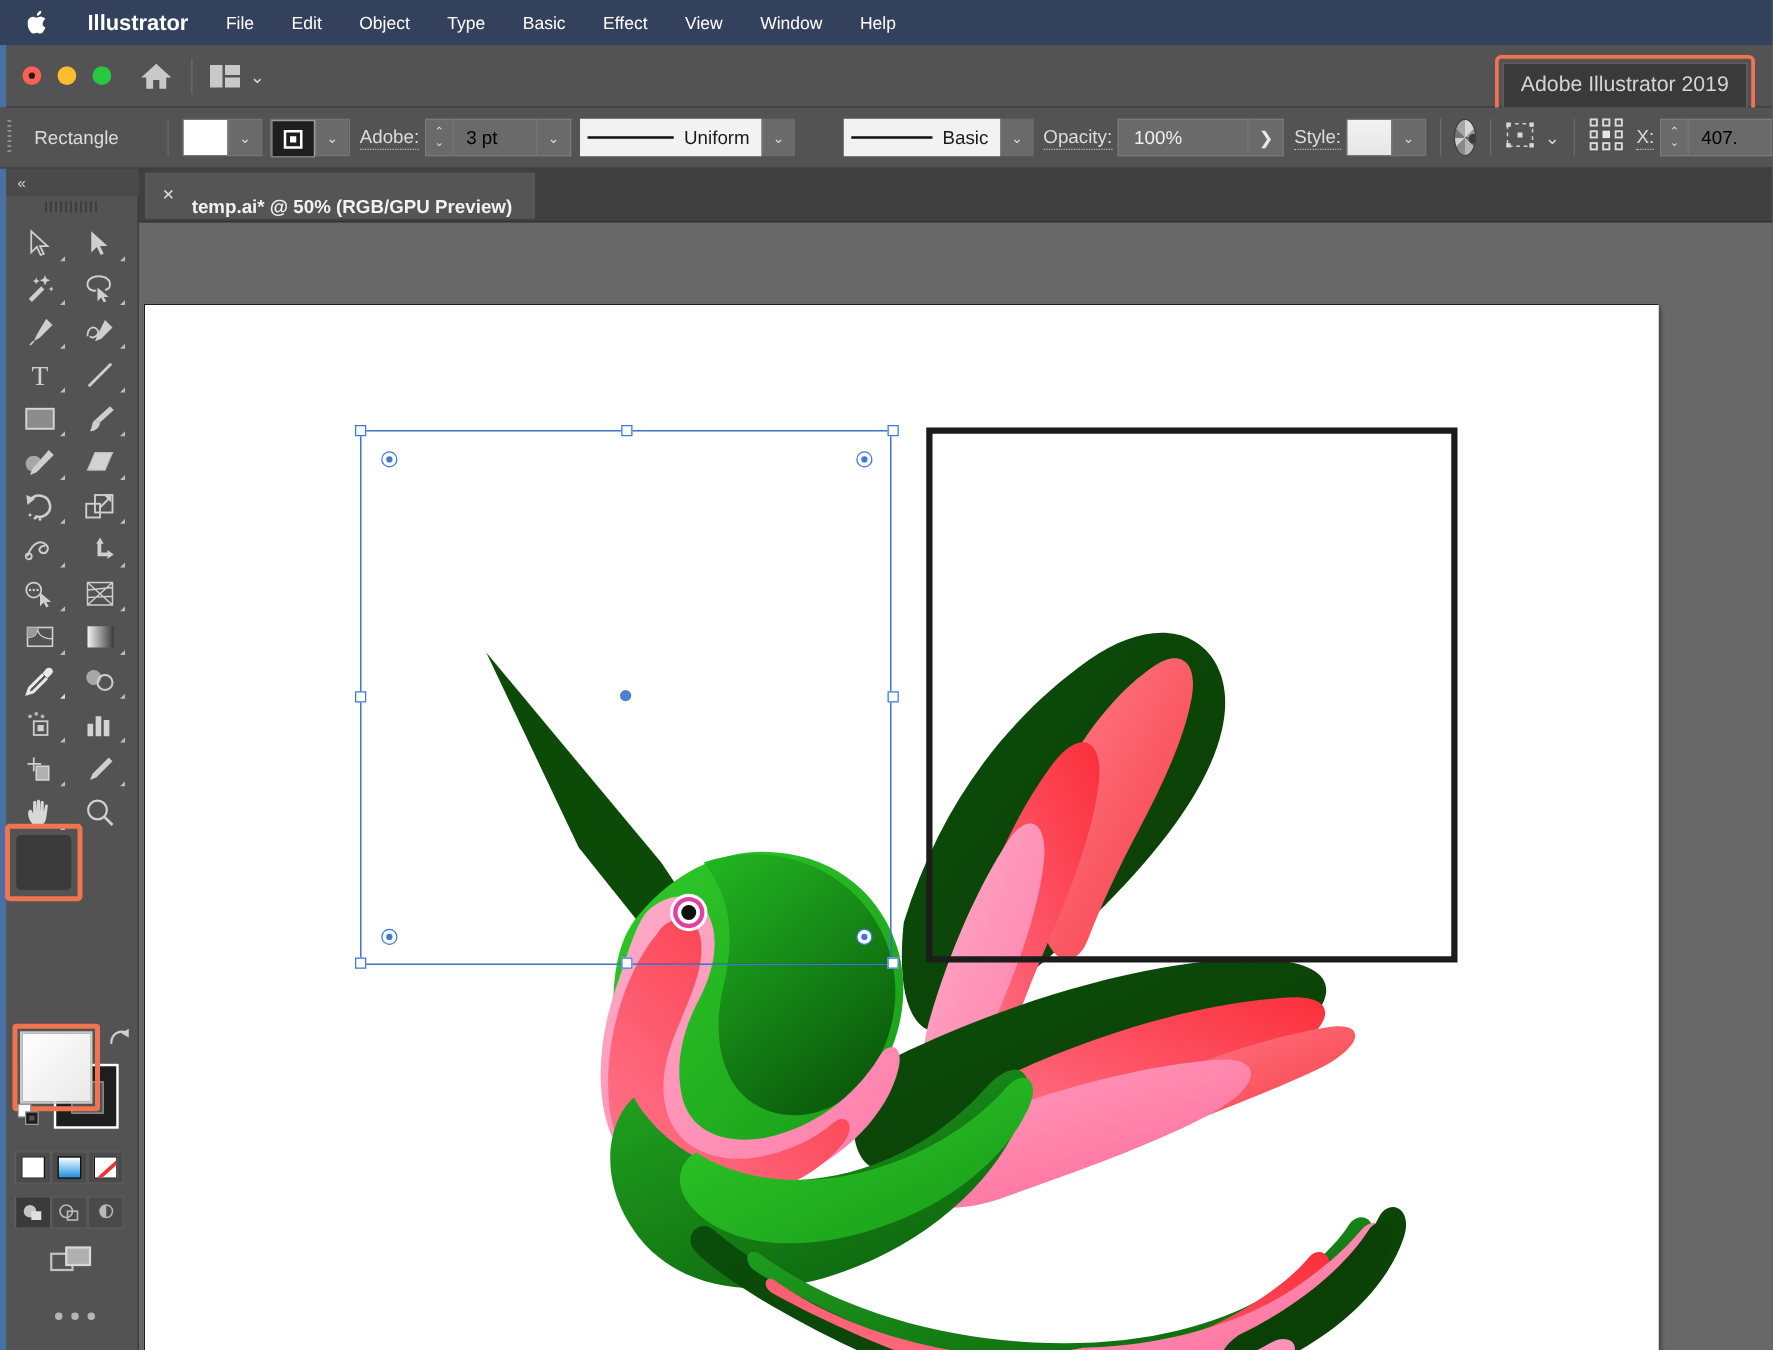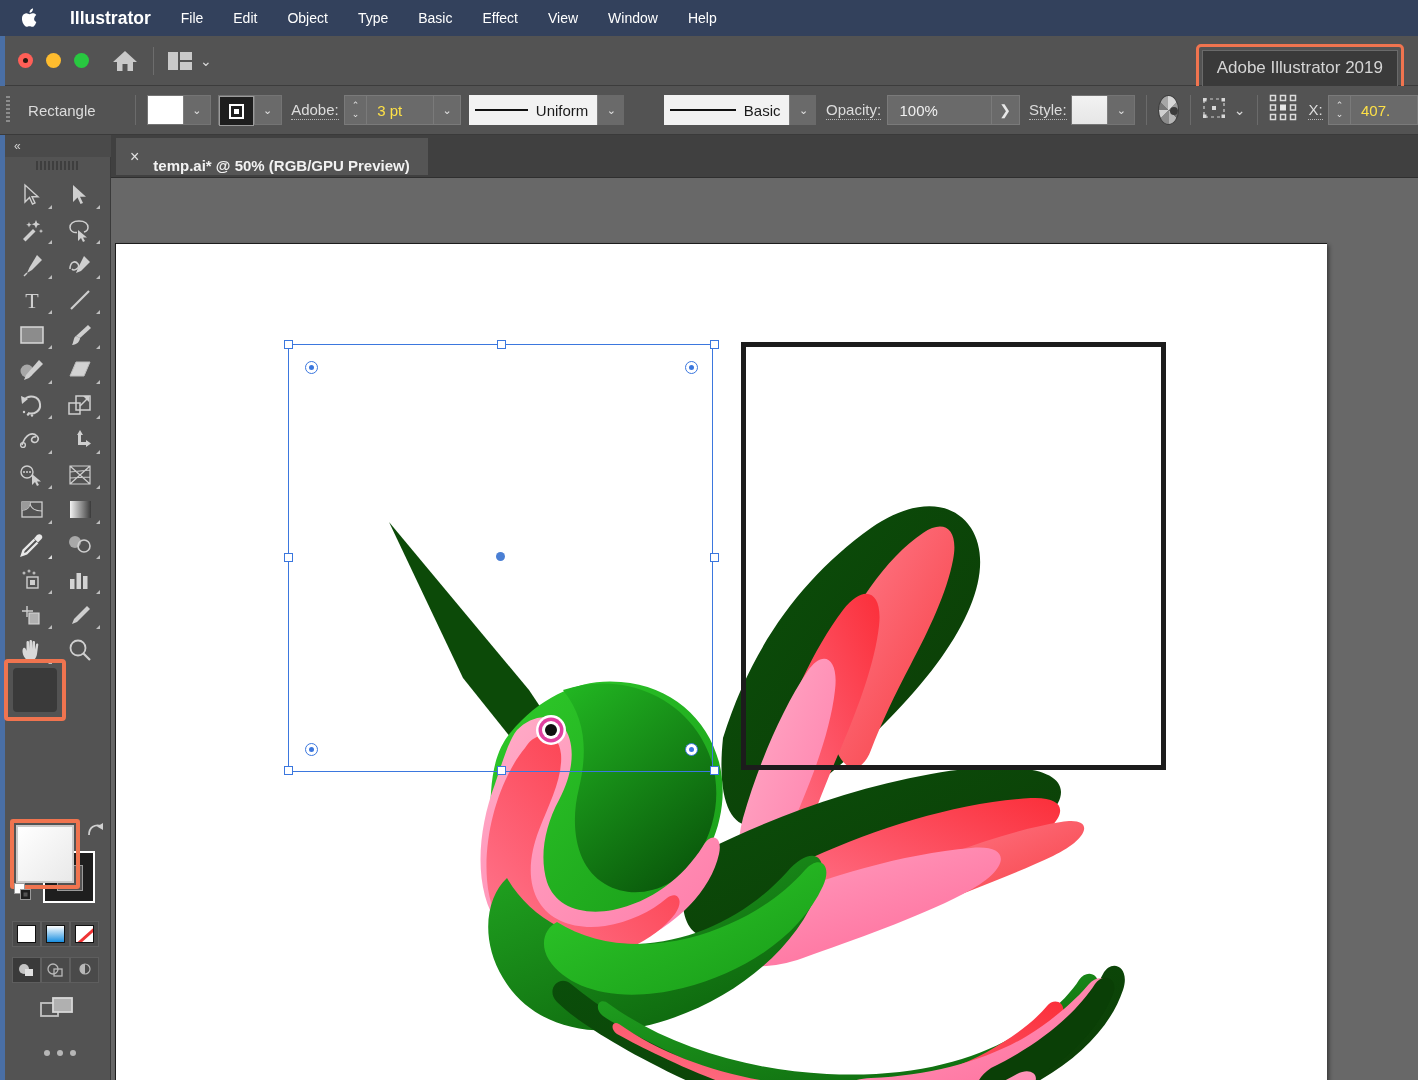--- a/index.html
+++ b/index.html
@@ -94,21 +94,21 @@
   .strokebox {
     width:35px; height:30px; background:#1e1e1e; border:1px solid #9b9b9b;
     display:flex;align-items:center;justify-content:center;
   }
   .strokebox i{ width:15px;height:15px;border:2px solid #ffffff; display:block;position:relative;}
   .strokebox i:after{content:"";position:absolute;left:3px;top:3px;width:5px;height:5px;background:#fff;}
   .stepper { width:22px;height:30px;background:#6a6a6a;display:flex;flex-direction:column;align-items:center;justify-content:center;gap:2px;
     border:1px solid #7a7a7a; border-right:none;}
   .stepper span{color:#e4e4e4;font-size:9px;line-height:7px;}
   .numfield {
-    height:30px; background:#6a6a6a; color:#fde047; font-size:15px;
+    height:30px; background:#6a6a6a; color:#000000; font-size:15px;
     display:flex;align-items:center; padding:0 10px; border:1px solid #7a7a7a;
     min-width:68px;
   }
   .widefield {
     height:30px; background:#f2f2f2; color:#1a1a1a; font-size:15px;
     display:flex; align-items:center; justify-content:flex-end;
     padding:0 9px 0 6px; position:relative; min-width:120px;
   }
   .widefield .rule { flex:1; height:2px; background:#111; margin-right:8px; }
   .widefield .rule.thin { height:2px; }
@@ -349,21 +349,21 @@
       <div class="stepper">
           <span>⌃</span>
           <span>⌄</span>
         </div>
       <div class="numfield">3 pt</div>
       <div class="dropbtn" style="height:30px;border:1px solid #7a7a7a;border-left:none;">⌄</div>
     </div>
 
     <div style="width:12px;"></div>
     <div style="display:flex;align-items:stretch;">
-      <div class="widefield" style="width:128px;">
+      <div class="widefield" style="width:145px;">
         <span class="rule"></span>
         <span>Uniform</span>
       </div>
       <div class="dropbtn" style="height:30px;">⌄</div>
     </div>
 
     <div style="width:12px;"></div>
     <div style="display:flex;align-items:center;margin-left:32px;">
       <div class="widefield" style="width:125px;">
         <span class="rule thin"></span>

